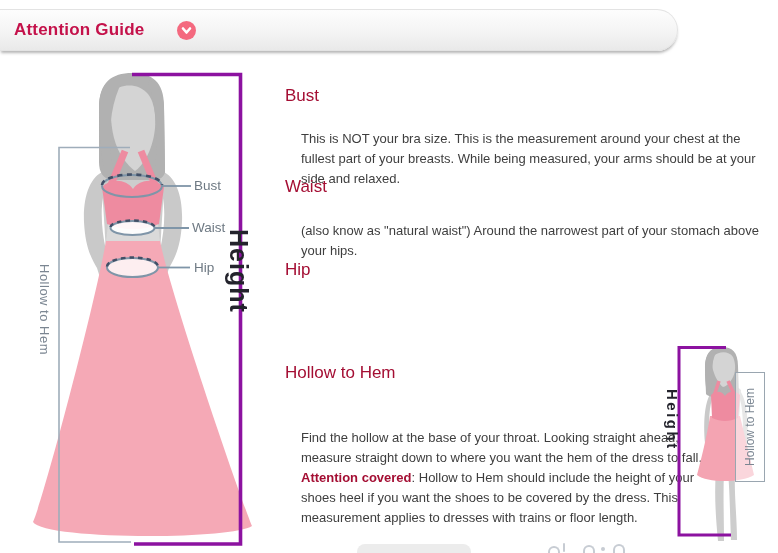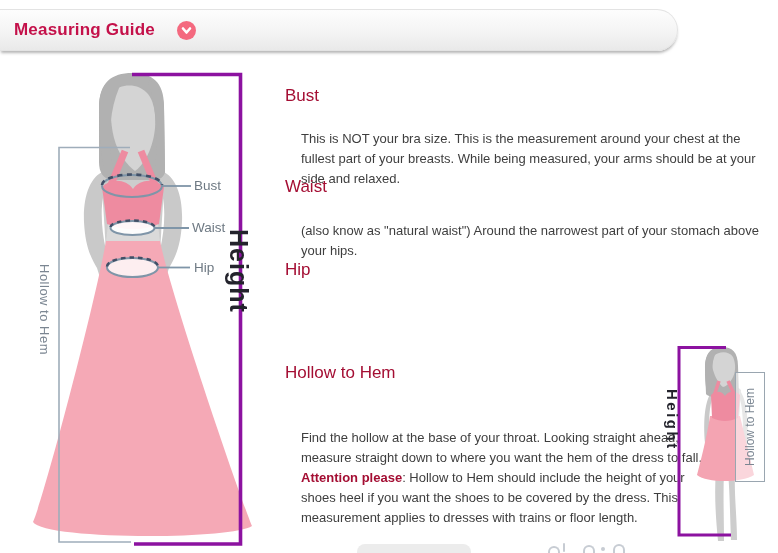--- a/index.html
+++ b/index.html
@@ -44,21 +44,21 @@
   .crop-mark{position:absolute;background:transparent;border:2px solid #c7ccd3;border-bottom:none;
              border-radius:8px 8px 0 0;}
   .crop-dot{position:absolute;background:#c7ccd3;border-radius:2px;}
 </style>
 </head>
 <body>
 
 <div id="page">
 
   <div class="hdr-bar">
-    <div class="hdr-title">Measuring Guide</div>
+    <div class="hdr-title">Attention Guide</div>
     <div class="hdr-toggle">
       <svg width="19" height="19" viewBox="0 0 19 19">
         <polyline points="6,7.5 9.5,11.5 13,7.5" fill="none" stroke="#ffffff" stroke-width="2.6" stroke-linecap="round" stroke-linejoin="round"></polyline>
       </svg>
     </div>
   </div>
 
   <svg class="fig" style="left:25px;top:60px;" width="235" height="492" viewBox="25 60 235 492">
 
     <path d="M124,148 h18 v26 h-18 Z" fill="#cdcdcd"></path>
@@ -114,21 +114,21 @@
 
   <div class="sec-h" style="left:285px;top:177px;">Waist</div>
   <p class="sec-p" style="left:285px;top:205px;width:470px;">(also know as "natural waist") Around the narrowest part of your stomach above
 your hips.</p>
 
   <div class="sec-h" style="left:285px;top:260px;">Hip</div>
 
   <div class="sec-h" style="left:285px;top:363px;">Hollow to Hem</div>
   <p class="sec-p" style="left:285px;top:412px;width:480px;"><span>Find the hollow at the base of your throat. Looking straight ahead,
 measure straight down to where you want the hem of the dress to fall.
-</span><span class="attn">Attention please</span><span>: Hollow to Hem should include the height of your
+</span><span class="attn">Attention covered</span><span>: Hollow to Hem should include the height of your
 shoes heel if you want the shoes to be covered by the dress. This
 measurement applies to dresses with trains or floor length.</span></p>
 
   <svg class="fig" style="left:660px;top:340px;" width="118" height="213" viewBox="660 340 118 213">
 
     <path d="M716,470 C714,495 716,520 718,541 L724,541 C724,520 723,495 724,472 Z" fill="#cdcdcd"></path>
     <path d="M728,472 C730,495 730,518 731,540 L737,540 C737,518 734,494 735,472 Z" fill="#cdcdcd"></path>
 
     <path d="M712,391 C705,400 703,420 705,443 L710,446 C708,424 709,404 714,394 Z" fill="#c9c9c9"></path>
     <path d="M740,391 C747,400 749,422 747,448 L742,450 C744,426 743,404 738,394 Z" fill="#c9c9c9"></path>

